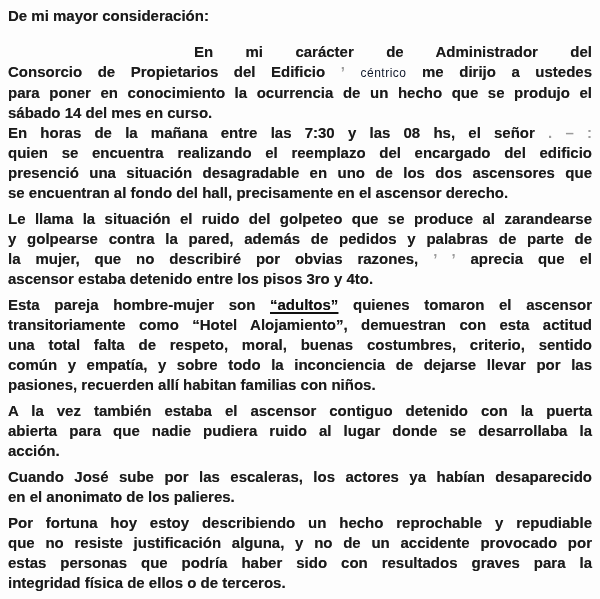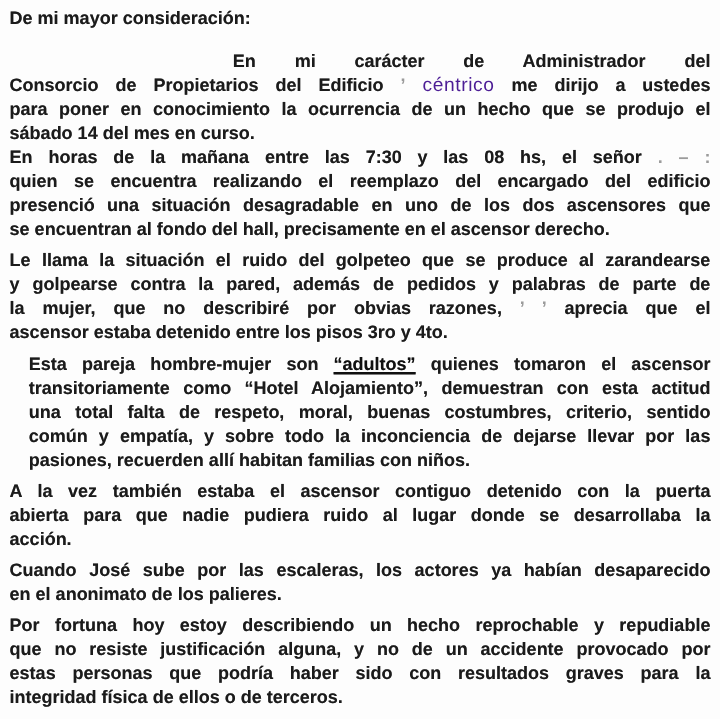--- a/index.html
+++ b/index.html
@@ -24,22 +24,22 @@
     text-align: justify;
     text-align-last: justify;
     white-space: normal;
   }
   .line.last, .line.single {
     text-align: left;
     text-align-last: left;
   }
   .ins {
     font-weight: 400;
-    color: #4c1d95;
-    font-size: 16px;
+    color: #0f172a;
+    font-size: 12px;
     letter-spacing: 0.5px;
     text-shadow: none;
   }
   .faint {
     color: #9b9b9b;
     font-weight: 600;
     text-shadow: none;
   }
   .bu {
     text-decoration: underline;
@@ -67,21 +67,21 @@
         <div class="line"><span>quien se encuentra realizando el reemplazo del encargado del edificio</span></div>
         <div class="line"><span>presenció una situación desagradable en uno de los dos ascensores que</span></div>
         <div class="line last"><span>se encuentran al fondo del hall, precisamente en el ascensor derecho.</span></div>
       </div>
       <div class="para" style="margin-bottom: 6px;">
         <div class="line"><span>Le llama la situación el ruido del golpeteo que se produce al zarandearse</span></div>
         <div class="line"><span>y golpearse contra la pared, además de pedidos y palabras de parte de</span></div>
         <div class="line"><span>la mujer, que no describiré por obvias razones,</span> <span class="faint">’  ’</span> <span>aprecia que el</span></div>
         <div class="line last"><span>ascensor estaba detenido entre los pisos 3ro y 4to.</span></div>
       </div>
-      <div class="para" style="margin-bottom: 6px; margin-left: 16px;">
+      <div class="para" style="margin-bottom: 6px;">
         <div class="line"><span>Esta pareja hombre-mujer son</span> <span class="bu">“adultos”</span> <span>quienes tomaron el ascensor</span></div>
         <div class="line"><span>transitoriamente como “Hotel Alojamiento”, demuestran con esta actitud</span></div>
         <div class="line"><span>una total falta de respeto, moral, buenas costumbres, criterio, sentido</span></div>
         <div class="line"><span>común y empatía, y sobre todo la inconciencia de dejarse llevar por las</span></div>
         <div class="line last"><span>pasiones, recuerden allí habitan familias con niños.</span></div>
       </div>
       <div class="para" style="margin-bottom: 6px;">
         <div class="line"><span>A la vez también estaba el ascensor contiguo detenido con la puerta</span></div>
         <div class="line"><span>abierta para que nadie pudiera ruido al lugar donde se desarrollaba la</span></div>
         <div class="line last"><span>acción.</span></div>

